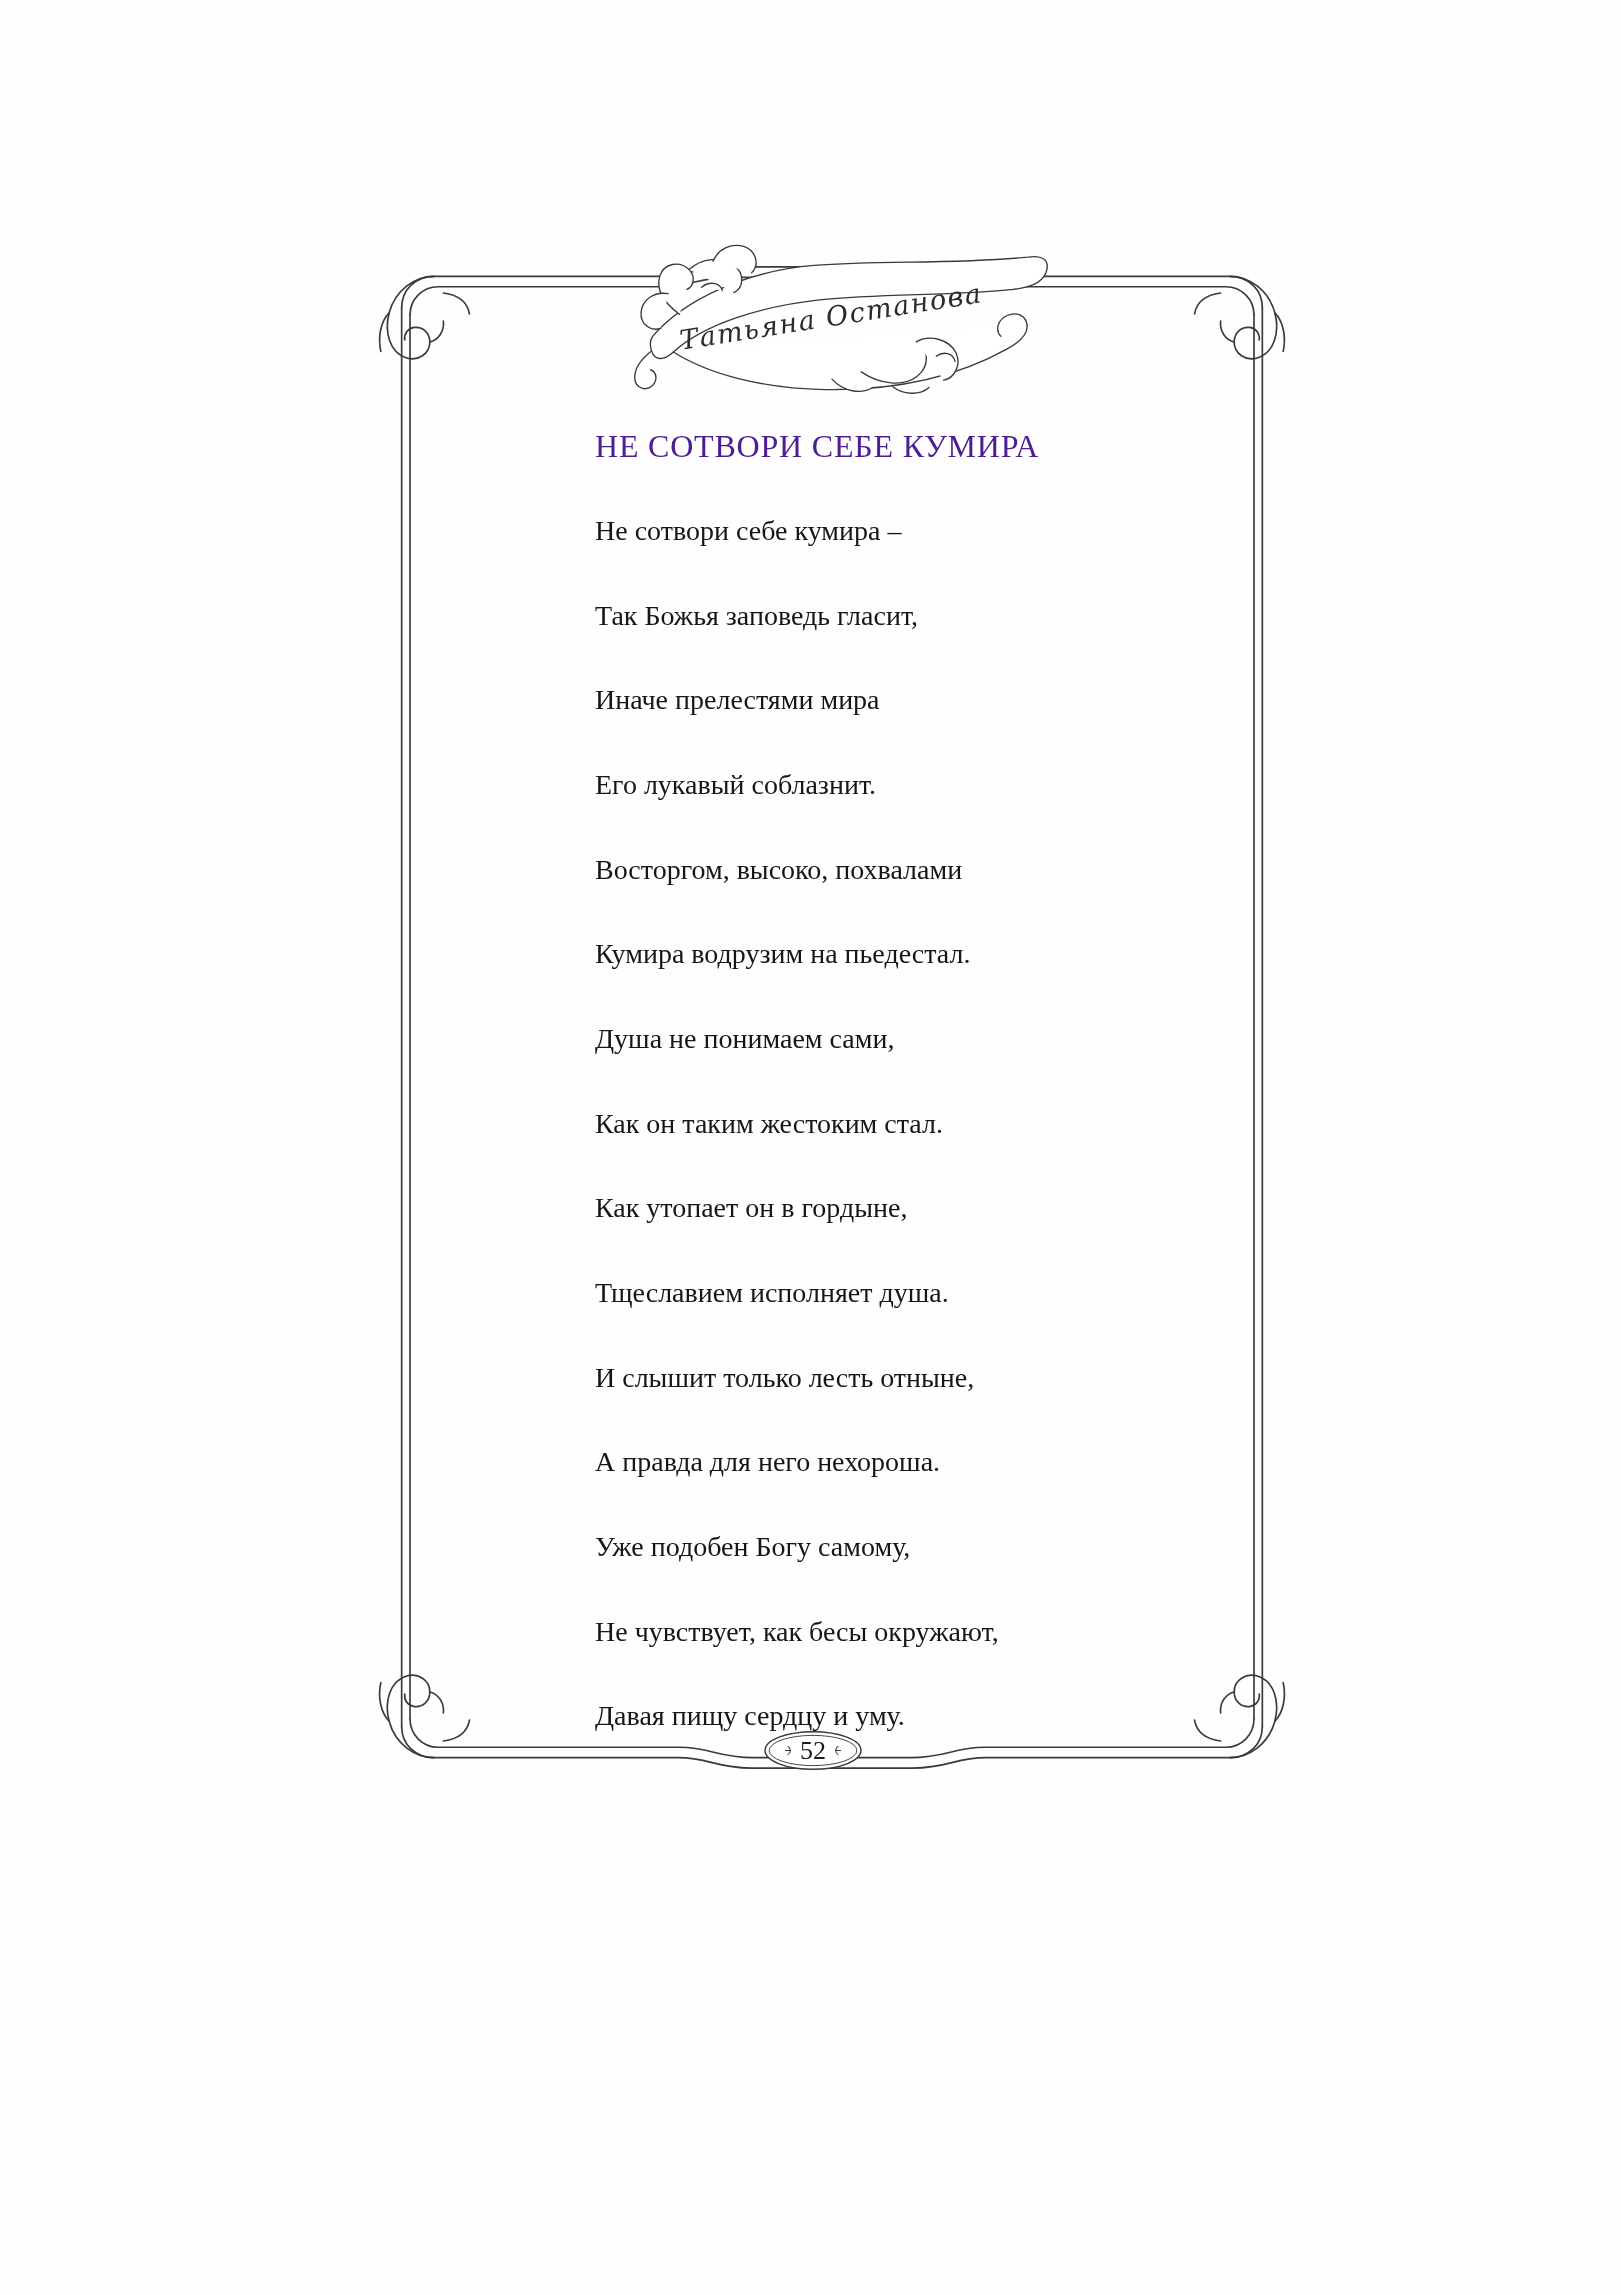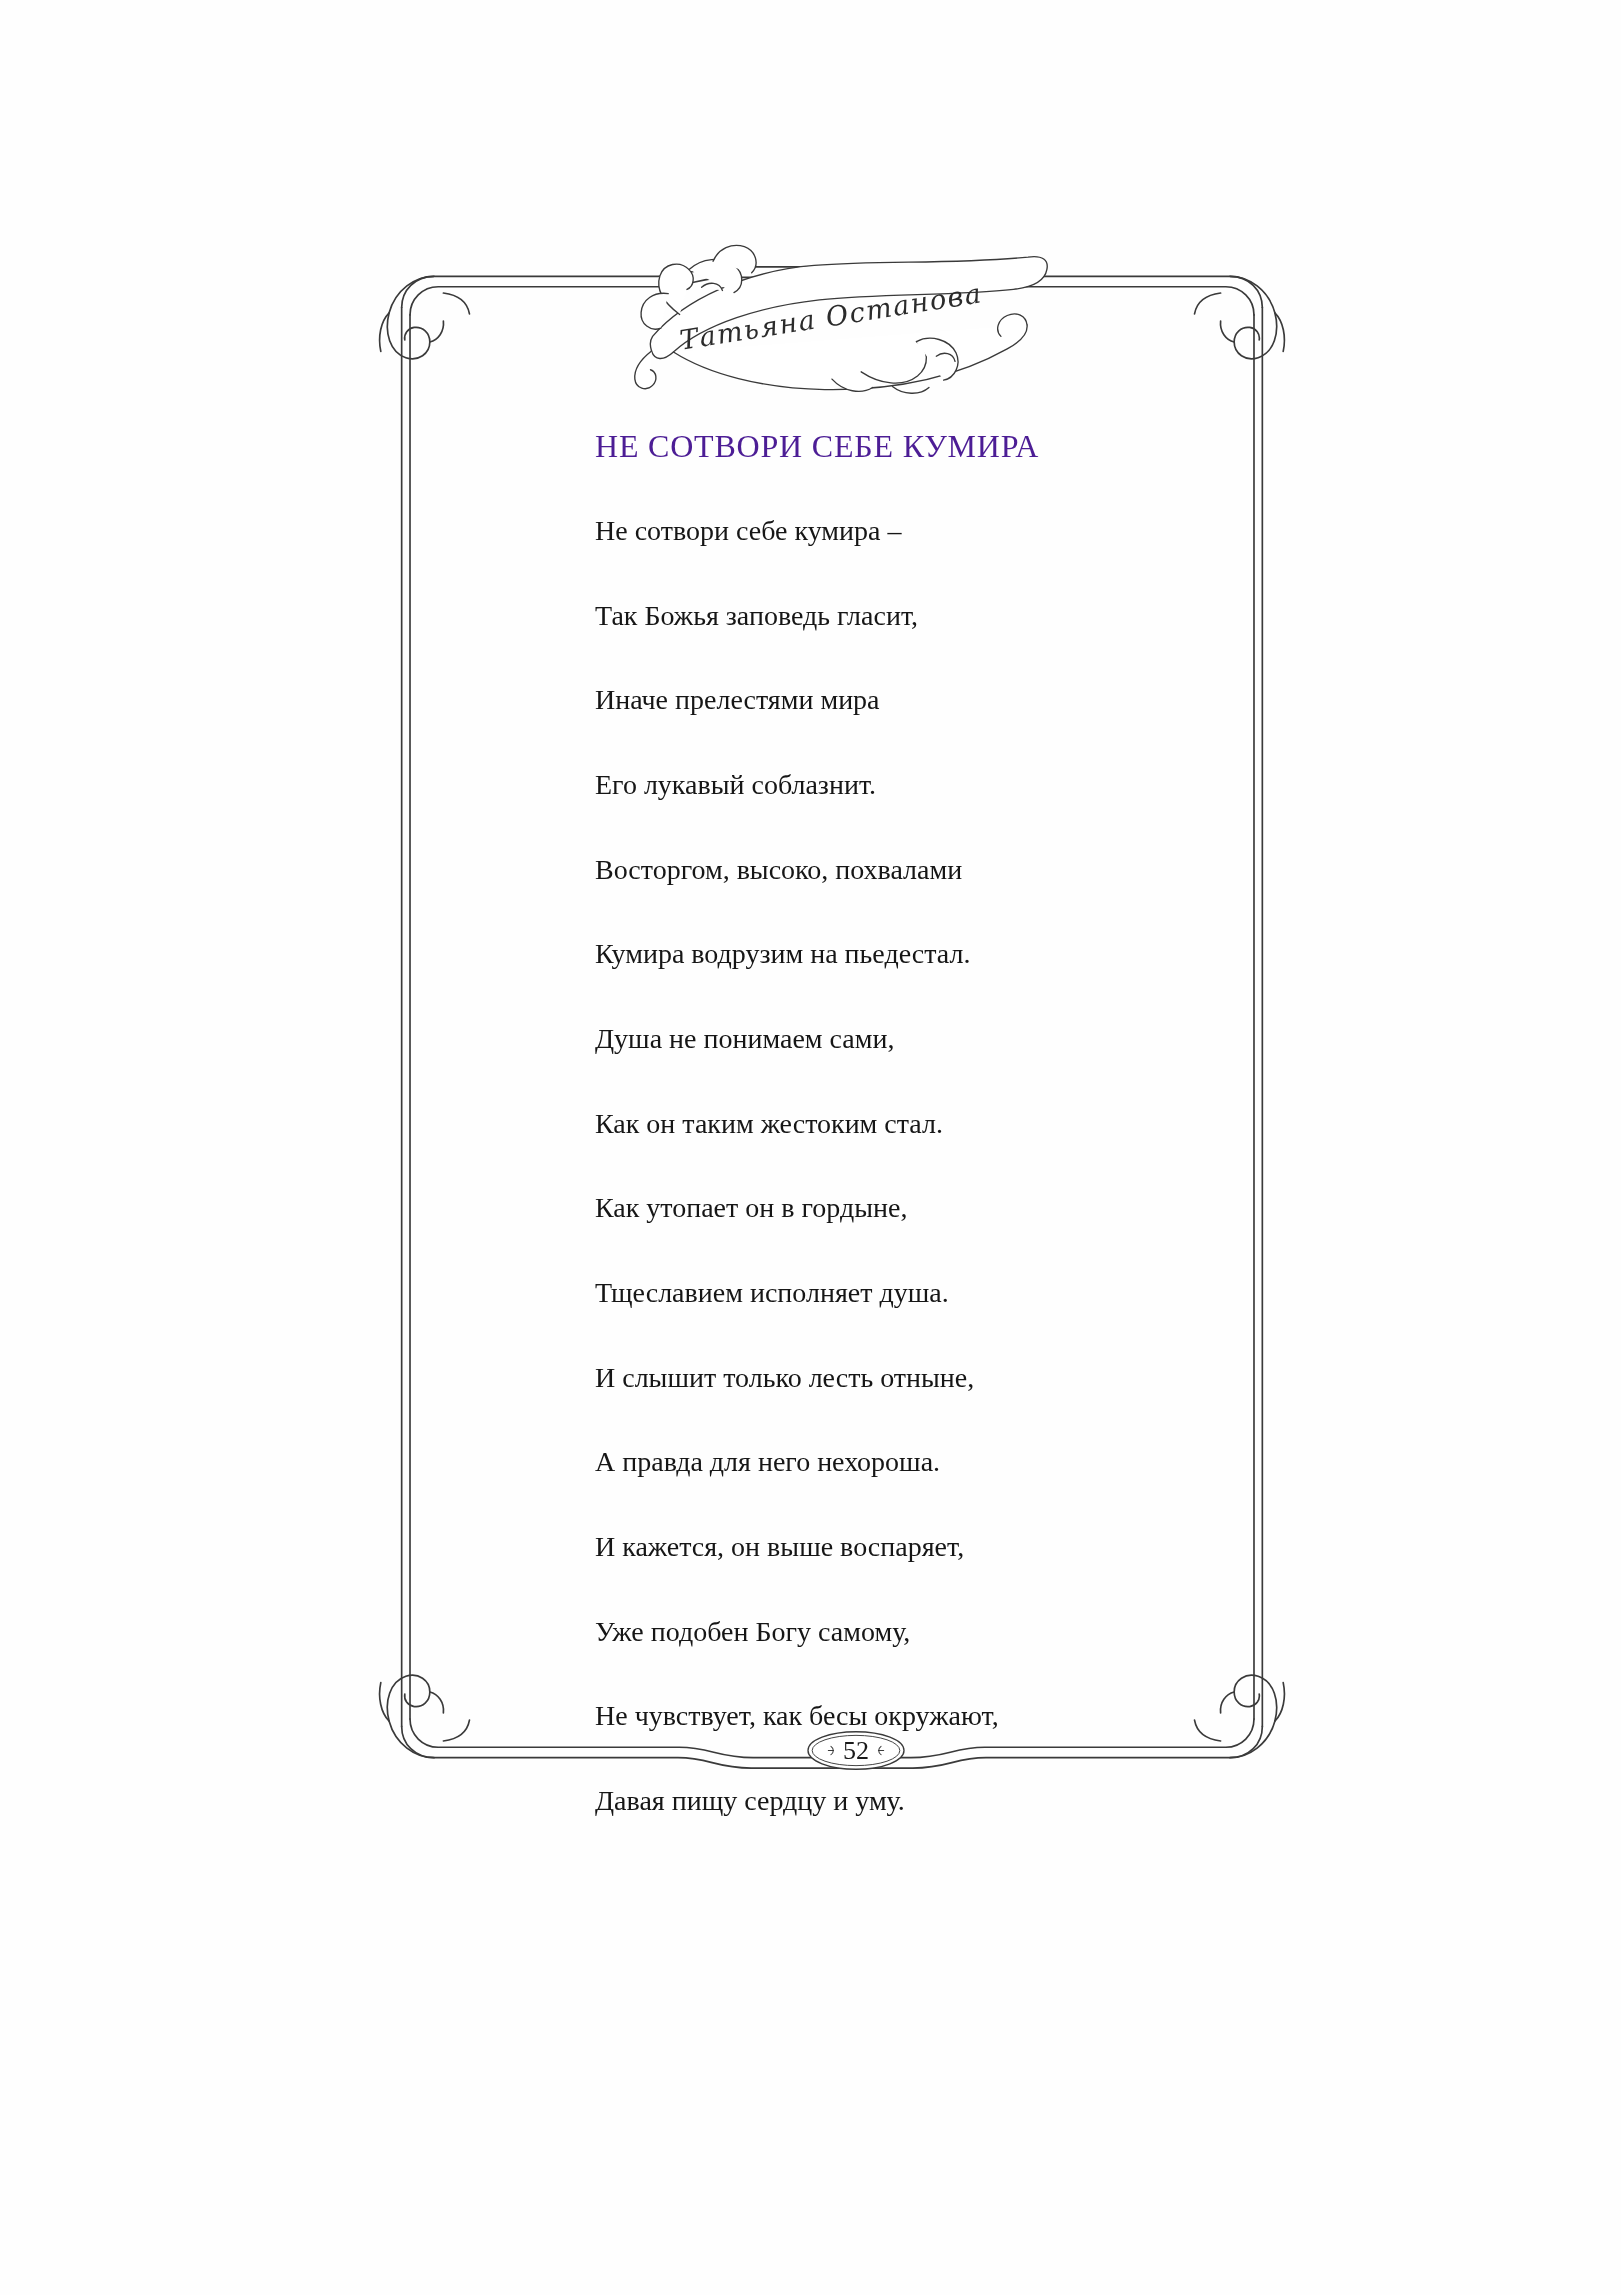--- a/index.html
+++ b/index.html
@@ -95,21 +95,21 @@
     font-size: 28px;
     line-height: 1.31;
     color: #161616;
     white-space: pre;
     margin-top: 48px;
   }
 
   
   .page-number-wrap {
     position: absolute;
-    left: 796px;
+    left: 753px;
     top: 1719px;
     width: 120px;
     height: 63px;
   }
   .page-number-wrap svg {
     display: block;
     width: 100%;
     height: 100%;
     overflow: visible;
   }
@@ -272,21 +272,20 @@
 
 
       <div class="stanza">
         <div class="verse-line">Как утопает он в гордыне,</div>
         <div class="verse-line">Тщеславием исполняет душа.</div>
         <div class="verse-line">И слышит только лесть отныне,</div>
         <div class="verse-line">А правда для него нехороша.</div>
       </div>
 
       <div class="stanza">
-        <div class="verse-line">И кажется, он выше воспаряет,</div>
         <div class="verse-line">Уже подобен Богу самому,</div>
         <div class="verse-line">Не чувствует, как бесы окружают,</div>
         <div class="verse-line">Давая пищу сердцу и уму.</div>
       </div>
 
 
     </div>
   </div>
 
   <div class="page-number-wrap">

